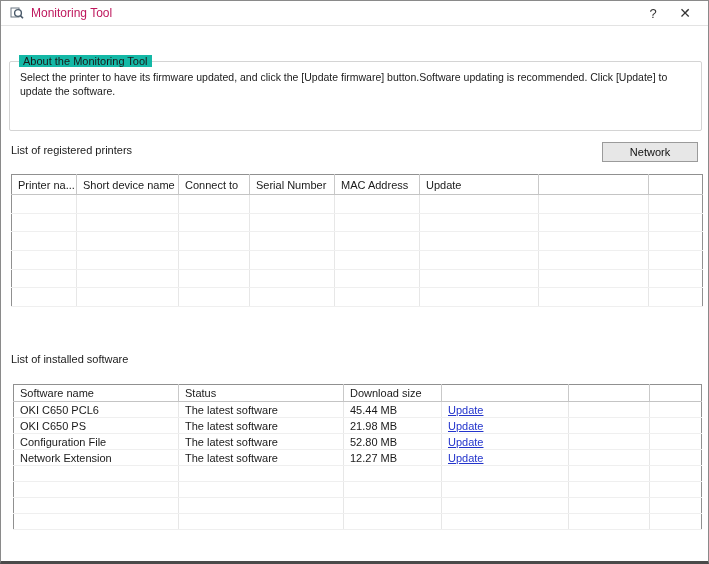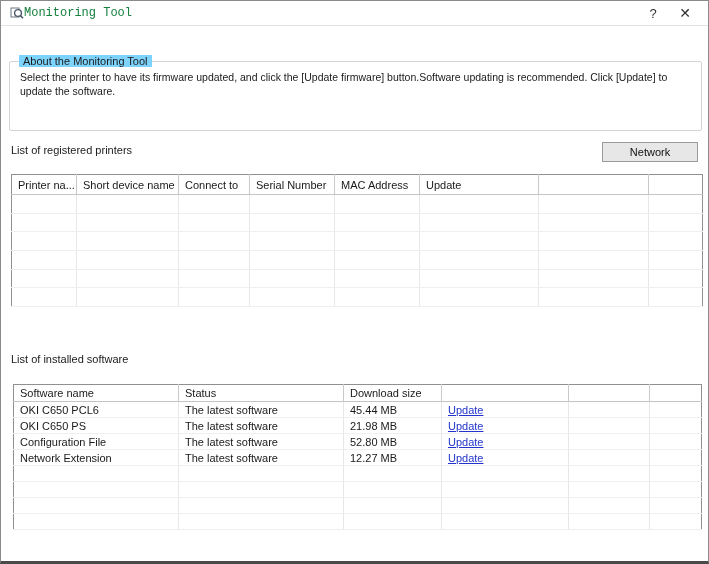--- a/index.html
+++ b/index.html
@@ -8,42 +8,42 @@
     position:relative; width:709px; height:564px; background:#ffffff;
     border:1px solid #8a8a8a; border-bottom:3px solid #4a4a4a;
     color:#1a1a1a; overflow:hidden;
   }
   
   .titlebar {
     position:absolute; left:0; top:0; width:100%; height:25px;
     display:flex; align-items:center; border-bottom:1px solid #e3e3e3; background:#ffffff;
   }
   .app-icon { width:14px; height:14px; margin-left:9px; flex:0 0 auto; }
-  .title-text { font-size:12px; color:#15803d;font-family:Liberation Mono, monospace; }
+  .title-text { font-size:12px; margin-left:7px; color:#be185d; }
   .tb-btn {
     width:30px; height:22px; display:flex; align-items:center; justify-content:center;
     font-size:13px; color:#333; cursor:default;
   }
   .tb-spacer { flex:1; }
   .tb-help { position:absolute; right:40px; top:1px; }
   .tb-close { position:absolute; right:8px; top:1px; font-size:14px; }
   
   .menubar {
     position:absolute; left:1px; top:26px; width:calc(100% - 2px); height:20px;
     display:flex; align-items:center; background:#ffffff; font-size:11px;
   }
   .menu-item { padding:3px 8px 3px 7px; color:#111; }
   .menu-item .u { text-decoration:underline; }
   
   .groupbox {
     position:absolute; left:8px; top:60px; width:693px; height:70px;
     border:1px solid #d4d4d4; border-radius:2px;
   }
   .groupbox-legend {
-    position:absolute; top:-7px; left:9px; background:#7dd3fc; padding:0 4px;
+    position:absolute; top:-7px; left:9px; background:#14b8a6; padding:0 4px;
     font-size:11px; color:#1a1a1a;text-align:center;
   }
   .groupbox-text {
     padding:8px 14px 0 10px; font-size:10.5px; line-height:14px; color:#1a1a1a;
   }
   
   .section-label { position:absolute; font-size:11px; color:#1a1a1a;text-align:center; }
   .lbl-printers { left:10px; top:143px; }
   .lbl-software { left:10px; top:352px; }
   

